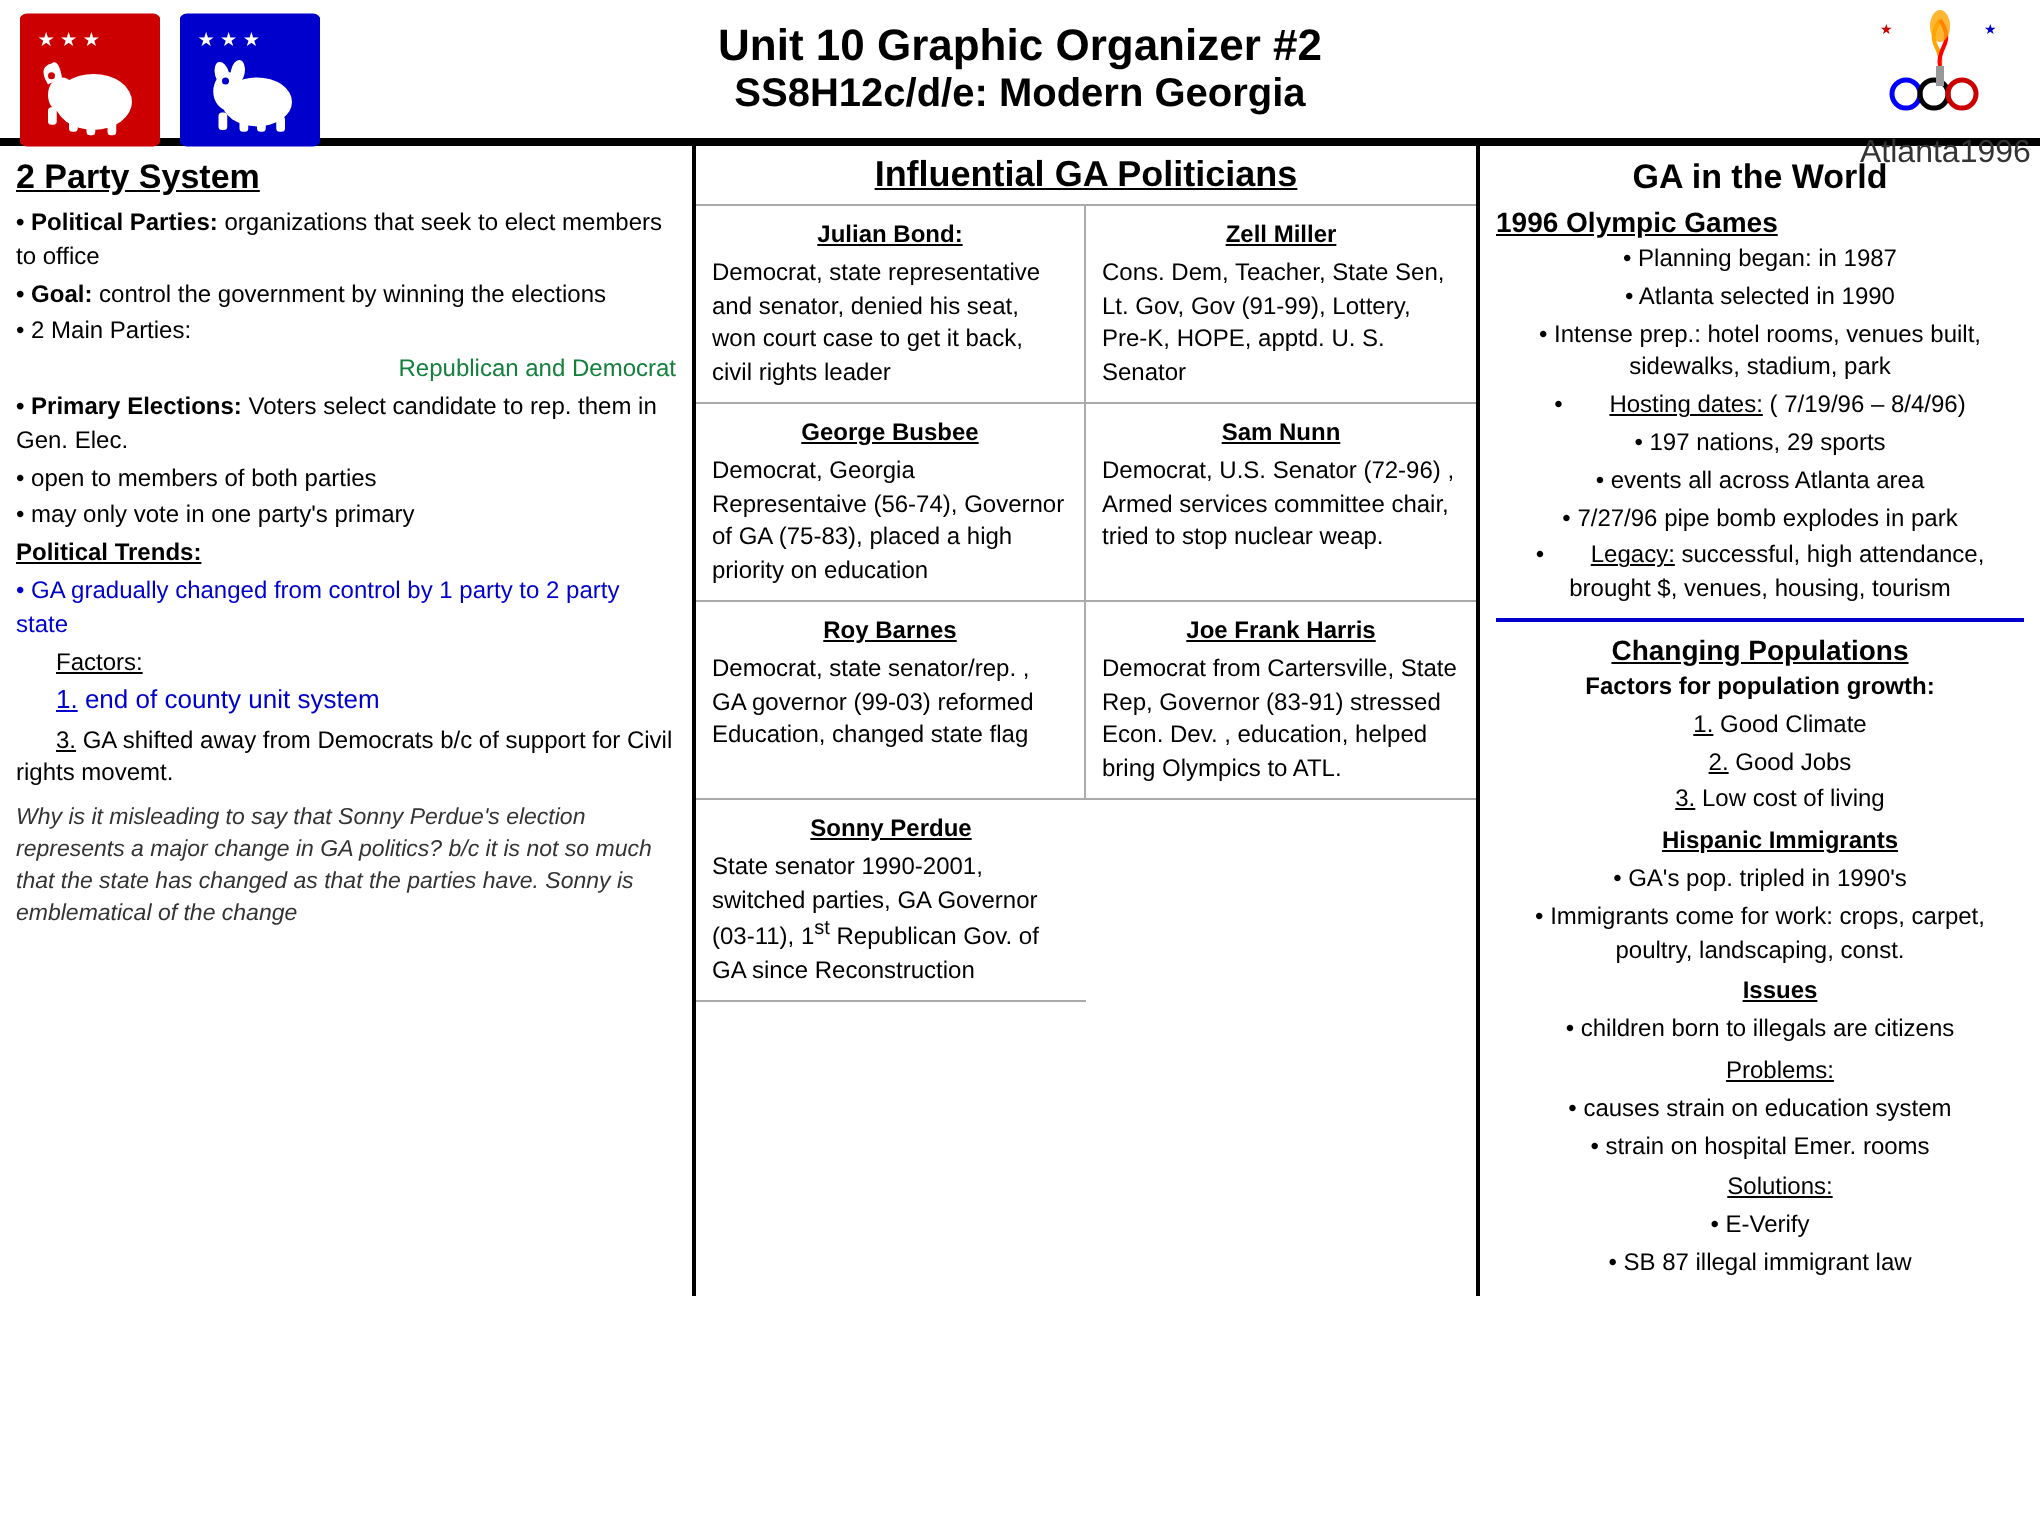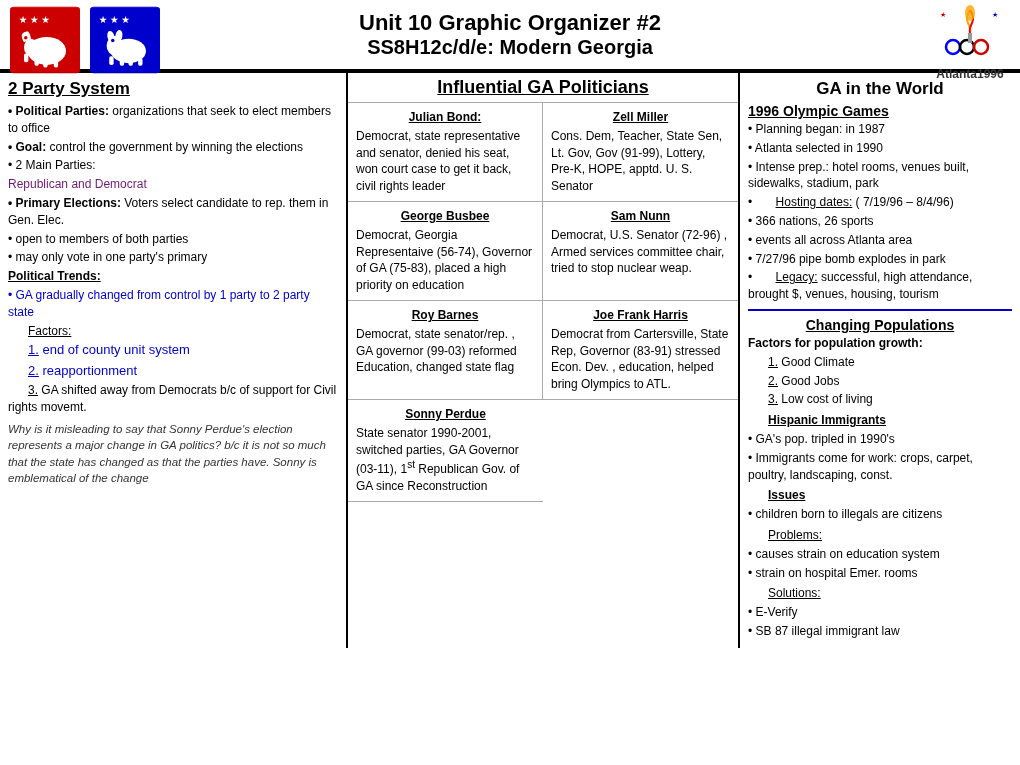--- a/index.html
+++ b/index.html
@@ -76,21 +76,21 @@
       font-weight: bold;
       text-decoration: underline;
       margin-bottom: 4px;
     }
     .col-left p, .col-left li {
       font-size: 12px;
       margin-bottom: 2px;
       line-height: 1.4;
     }
     .bold { font-weight: bold; }
-    .red { color: #701a75; }
+    .red { color: #15803d; text-align: right; }
     .italic { font-style: italic; }
     .underline { text-decoration: underline; padding-left: 20px; }
     .underline-bold { text-decoration: underline; font-weight: bold; }
 
     
     .col-middle {
       flex: 1;
       border-right: 2px solid #000;
     }
     .col-middle-header {
@@ -138,20 +138,21 @@
     .col-right h3 {
       font-size: 14px;
       font-weight: bold;
       text-decoration: underline;
       margin-bottom: 2px;
     }
     .col-right p, .col-right li {
       font-size: 12px;
       margin-bottom: 2px;
       line-height: 1.4;
+      text-align: center;
     }
 
     
     .blue-rule {
       border: none;
       border-top: 2px solid #00c;
       margin: 6px 0;
     }
   </style>
 </head>
@@ -207,21 +208,21 @@
 
       <text x="5" y="12" fill="#c00" font-size="7">★</text>
       <text x="57" y="12" fill="#00c" font-size="7">★</text>
 
       <circle cx="18" cy="42" r="7" fill="none" stroke="#00f" stroke-width="2.5"></circle>
       <circle cx="32" cy="42" r="7" fill="none" stroke="#000" stroke-width="2.5"></circle>
       <circle cx="46" cy="42" r="7" fill="none" stroke="#c00" stroke-width="2.5"></circle>
 
       <rect x="33" y="28" width="4" height="10" fill="#999"></rect>
     </svg>
-    <div style="font-size:12px; font-weight:bold; color:#333;">Atlanta1996</div>
+    <div style="font-size:16px; font-weight:normal; color:#333;">Atlanta1996</div>
   </div>
 </div>
 
 <div style="display:flex; border-bottom:1px solid #000;">
   <div style="width:300px; border-right:2px solid #000;"></div>
   <div style="flex:1; border-right:2px solid #000;"></div>
   <div style="width:280px;"></div>
 </div>
 
 <div class="main-content">
@@ -247,21 +248,20 @@
       <span> Voters select candidate to rep. them in Gen. Elec.</span>
     </p>
     <p>• open to members of both parties</p>
     <p>• may only vote in one party's primary</p>
 
     <p class="underline-bold">Political Trends:</p>
     <p style="color:#00c; font-size:12px;">• GA gradually changed from control by 1 party to 2 party state</p>
 
     <p class="underline">Factors:</p>
     <p style="color:#00c; font-size:13px;"><span class="underline">1.</span> end of county unit system</p>
-    <p style="color:#00c; font-size:13px;"><span class="underline">2.</span> reapportionment</p>
     <p><span class="underline">3.</span> GA shifted away from Democrats b/c of support for Civil rights movemt.</p>
 
     <p class="italic" style="margin-top:6px; font-size:11.5px; color:#333;">
       Why is it misleading  to say that Sonny Perdue's election  represents a major change in GA politics? b/c  it is not so much that the state has changed as that the parties have. Sonny is emblematical of the change
     </p>
   </div>
 
   <div class="col-middle">
     <div class="col-middle-header">
       <span>Influential GA Politicians</span>
@@ -308,21 +308,21 @@
   </div>
 
   <div class="col-right">
     <h2>GA in the World</h2>
 
     <h3>1996 Olympic Games</h3>
     <p>• Planning began:  in 1987</p>
     <p>• Atlanta selected in 1990</p>
     <p>• Intense prep.: hotel rooms, venues built, sidewalks, stadium, park</p>
     <p>• <span class="underline">Hosting  dates:</span> ( 7/19/96 – 8/4/96)</p>
-    <p>• 366 nations, 26 sports</p>
+    <p>• 197 nations, 29 sports</p>
     <p>• events all across Atlanta area</p>
     <p>• 7/27/96 pipe bomb explodes in park</p>
     <p>• <span class="underline">Legacy:</span> successful, high attendance, brought $, venues, housing, tourism</p>
 
     <hr class="blue-rule">
 
     <h3 style="text-align:center;">Changing Populations</h3>
     <p class="bold">Factors for population growth:</p>
     <p><span class="underline">1.</span> Good Climate</p>
     <p><span class="underline">2.</span> Good Jobs</p>

